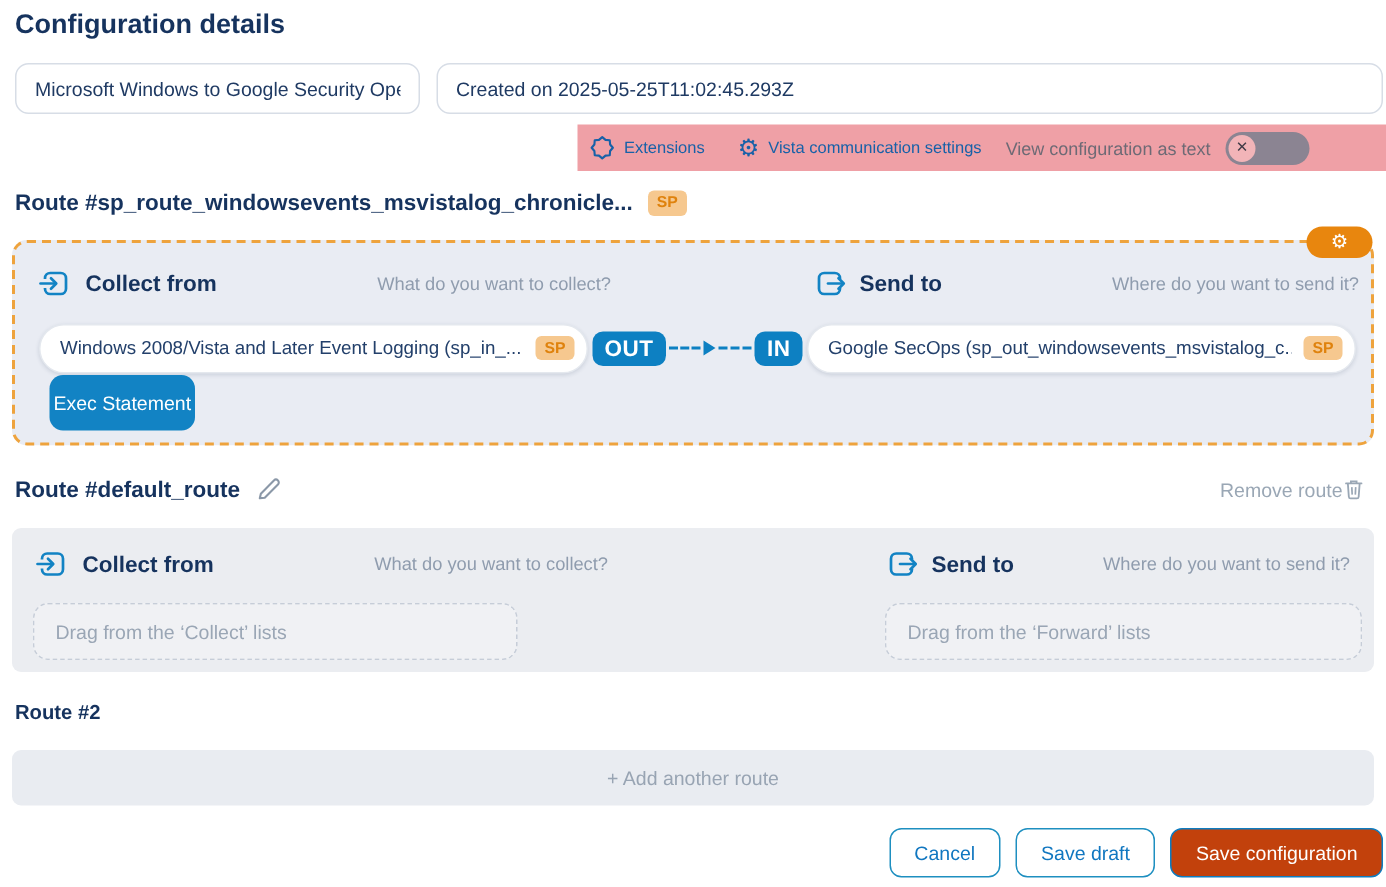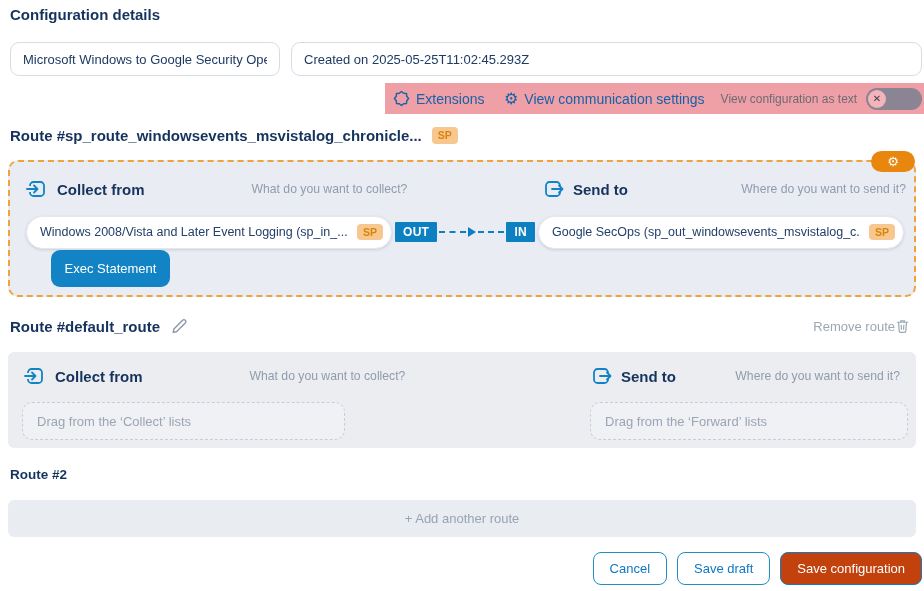--- a/index.html
+++ b/index.html
@@ -1,30 +1,30 @@
 <!DOCTYPE html>
 <html><head>
 <meta charset="utf-8">
 <style>
   * { margin:0; padding:0; box-sizing:border-box; }
   body { background:#fff; font-family:"Liberation Sans","DejaVu Sans",sans-serif; }
   .page { position:relative; width:924px; height:591px; background:#fff; overflow:hidden; color:#16335e; }
 
-  .page-title { position:absolute; left:10px; top:6px; font-size:15px; font-weight:bold; color:#16335e; }
+  .page-title { position:absolute; left:10px; top:6px; font-size:18px; font-weight:bold; color:#16335e; }
 
   .field { position:absolute; top:42px; height:34px; border:1px solid #d7dde6; border-radius:9px;
            font-size:13px; color:#1f3a63; padding:0 12px; background:#fff; outline:none;
            font-family:"Liberation Sans","DejaVu Sans",sans-serif; }
   .field-name { left:10px; width:270px; }
   .field-created { left:291px; width:631px; }
 
   .toolbar { position:absolute; left:385px; top:83px; width:539px; height:31px; background:#efa0a6;
              display:flex; align-items:center; padding:0 2px 0 8px; }
   .tb-item { display:flex; align-items:center; gap:6px; cursor:pointer; }
-  .tb-label { font-size:14px; color:#1761a8; white-space:nowrap; }
+  .tb-label { font-size:11px; color:#1761a8; white-space:nowrap; }
   .tb-gear { font-family:"DejaVu Sans",sans-serif; font-size:16px; color:#1761a8; line-height:1; }
   .tb-view { font-size:12px; color:#6e6a75; white-space:nowrap; margin-left:16px; }
   .tb-sep1 { width:22px; } .tb-sep2 { width:10px; }
   .toggle { position:relative; width:56px; height:22px; border-radius:11px; background:#8b8492; cursor:pointer; flex:none; }
   .toggle-knob { position:absolute; left:2px; top:2px; width:18px; height:18px; border-radius:50%;
                  background:#f2b4b8; display:flex; align-items:center; justify-content:center;
                  font-size:10px; color:#403a46; font-weight:bold; }
 
   .route-title-row { position:absolute; left:10px; display:flex; align-items:center; gap:10px; }
   .route-title { font-size:15px; font-weight:bold; color:#16335e; white-space:nowrap; }
@@ -45,27 +45,27 @@
   .col-head { position:absolute; display:flex; align-items:center; gap:9px; }
   .col-label { font-size:15px; font-weight:bold; color:#16335e; white-space:nowrap; }
   .col-hint { font-size:12.2px; color:#8f9cae; white-space:nowrap; }
 
   .pills-row { position:absolute; left:16px; right:10px; top:54px; height:32px; display:flex; align-items:center; }
   .pill { height:33px; background:#fff; border:1px solid #e4e8ee; border-radius:17px;
           box-shadow:0 1px 3px rgba(30,50,80,.15); display:flex; align-items:center;
           gap:8px; padding:0 8px 0 13px; flex:none; width:366px; overflow:hidden; cursor:grab; }
   .pill-text { font-size:12.5px; color:#23406b; white-space:nowrap; overflow:hidden; flex:1; }
   .connector { flex:1; display:flex; align-items:center; margin:0 3px; }
-  .io-badge { background:#0d80c2; color:#fff; font-size:12px; font-weight:bold; letter-spacing:.3px;
-              padding:4px 8px; border-radius:1px; line-height:1; flex:none; }
+  .io-badge { background:#0d80c2; color:#fff; font-size:15px; font-weight:bold; letter-spacing:.3px;
+              padding:4px 8px; border-radius:7px; line-height:1; flex:none; }
   .conn-dash { flex:1; border-top:2px dashed #0d80c2; margin:0 2px; }
   .conn-arrow { width:0; height:0; border-left:8px solid #0d80c2; border-top:5px solid transparent;
                 border-bottom:5px solid transparent; flex:none; }
 
-  .exec-btn { position:absolute; left:41px; top:88px; width:119px; height:37px; background:#1283c4;
+  .exec-btn { position:absolute; left:23px; top:88px; width:97px; height:37px; background:#1283c4;
               color:#fff; font-size:13px; border:none; border-radius:9px; cursor:pointer;
               font-family:"Liberation Sans","DejaVu Sans",sans-serif; }
 
   .drop-zone { position:absolute; top:50px; height:38px; border:1.5px dashed #c6cdd8; border-radius:10px;
                background:rgba(255,255,255,.25); display:flex; align-items:center; padding:0 14px;
                font-size:13px; color:#9aa6b5; cursor:pointer; white-space:nowrap; }
 
   .add-route { position:absolute; left:8px; top:500px; width:908px; height:37px; background:#e9ecf1;
                border-radius:6px; display:flex; align-items:center; justify-content:center;
                font-size:13px; color:#98a4b3; cursor:pointer; }
@@ -94,21 +94,21 @@
       <span>
         <svg width="17" height="17" viewBox="0 0 18 18">
           <polygon points="16.5,9 14.54,11.30 14.3,14.3 11.30,14.54 9,16.5 6.70,14.54 3.7,14.3 3.46,11.30 1.5,9 3.46,6.70 3.7,3.7 6.70,3.46 9,1.5 11.30,3.46 14.3,3.7 14.54,6.70" fill="none" stroke="#1761a8" stroke-width="1.5" stroke-linejoin="round"></polygon>
         </svg>
       </span>
       <span class="tb-label">Extensions</span>
     </div>
     <div class="tb-sep1"></div>
     <div class="tb-item">
       <span class="tb-gear">⚙</span>
-      <span class="tb-label">View communication settings</span>
+      <span class="tb-label">Vista communication settings</span>
     </div>
     <span class="tb-view">View configuration as text</span>
     <div class="tb-sep2"></div>
     <div class="toggle">
       <div class="toggle-knob">
         <span>✕</span>
       </div>
     </div>
   </div>
 

